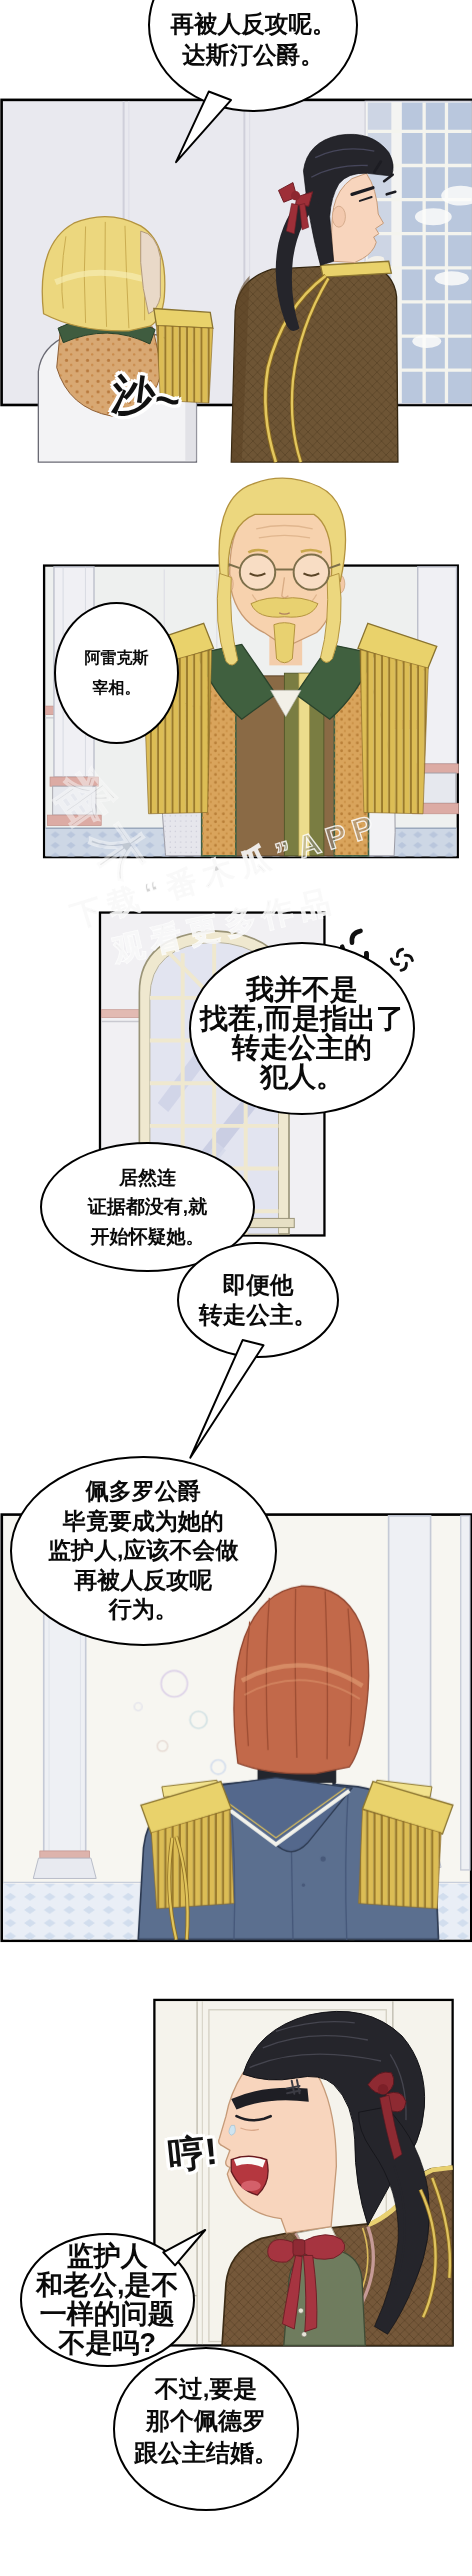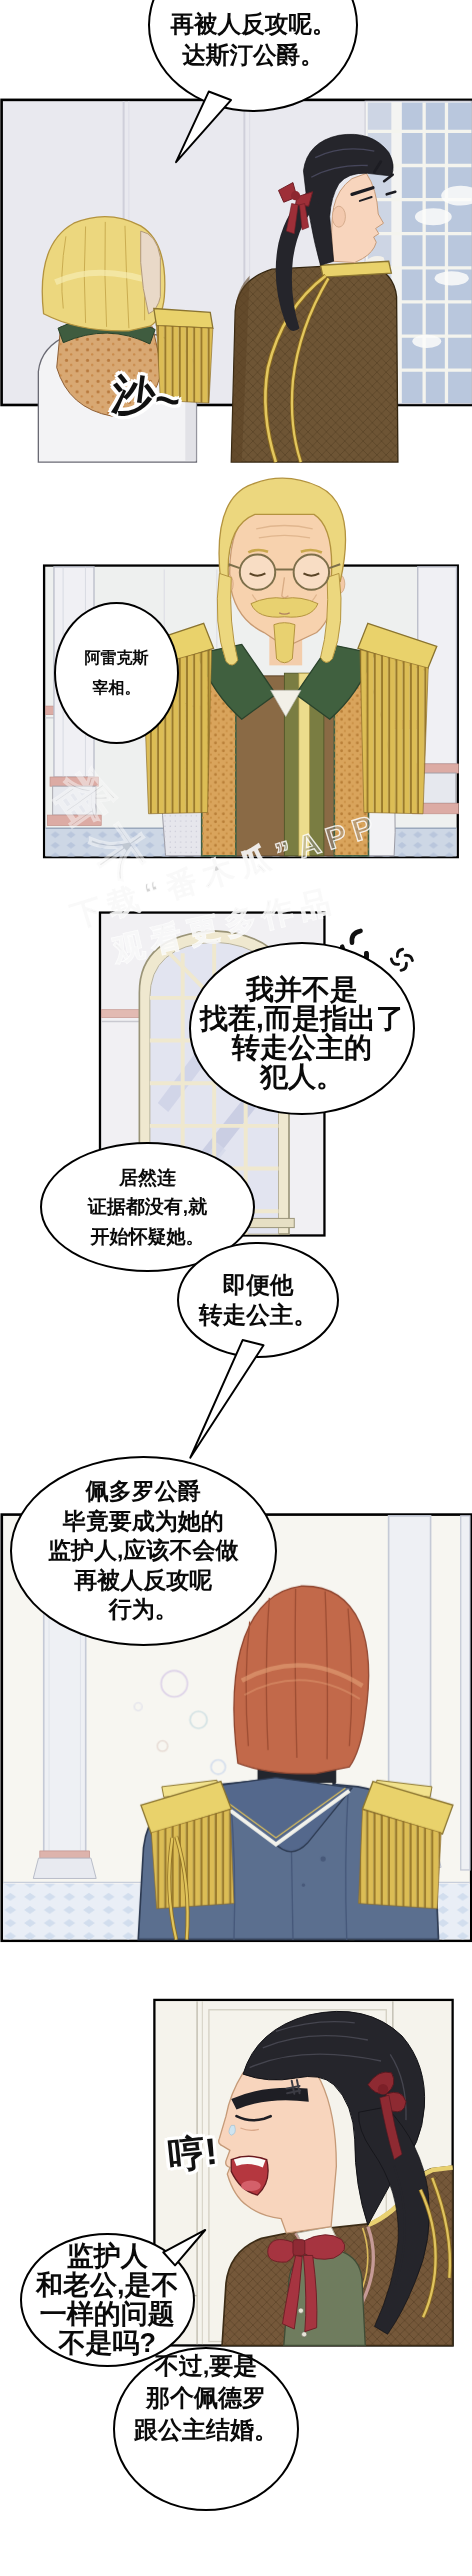--- a/index.html
+++ b/index.html
@@ -11,21 +11,21 @@
           text-align:center;font-weight:700;color:#0a0a0a;z-index:30;}
   .bubble .line{white-space:nowrap;}
   #b1{left:148px;top:-62px;width:210px;height:174px;font-size:23.6px;line-height:31px;padding-top:30px;box-sizing:border-box;}
   #b2{left:54px;top:602px;width:121px;height:138px;font-size:16px;line-height:30px;}
   #b3{left:189px;top:942px;width:226px;height:173px;font-size:28px;line-height:29px;padding-top:9.2px;box-sizing:border-box;}
   #b4{left:40px;top:1142px;width:211px;height:126px;font-size:19px;line-height:29.5px;}
   #b5{left:177px;top:1242px;width:158px;height:112px;font-size:23.6px;line-height:30px;}
   #b6{left:9.8px;top:1456px;width:263px;height:186px;font-size:23px;line-height:29.5px;}
   #b7{left:19.7px;top:2233px;width:171px;height:130px;font-size:27px;line-height:29px;}
   #b8{left:113px;top:2347px;width:186px;height:164px;font-size:24px;line-height:32px;
-      justify-content:flex-start;padding-top:1px;box-sizing:border-box;}
+      justify-content:flex-start;padding-top:24px;box-sizing:border-box;}
   svg.tail{position:absolute;z-index:32;overflow:visible;}
   .sfx{position:absolute;z-index:40;font-weight:900;color:#111;white-space:nowrap;
        text-shadow:-2.6px -2.6px 0 #fff,2.6px -2.6px 0 #fff,-2.6px 2.6px 0 #fff,2.6px 2.6px 0 #fff,
                    0 -3.3px 0 #fff,0 3.3px 0 #fff,-3.3px 0 0 #fff,3.3px 0 0 #fff;}
   #sfx1{left:112px;top:369px;font-size:43px;transform:rotate(7deg);}
   #sfx2{left:168px;top:2129px;font-size:37px;transform:rotate(-6deg);}
   .watermark{position:absolute;z-index:20;font-weight:800;color:rgba(150,150,150,.42);
              -webkit-text-stroke:1.3px rgba(255,255,255,.85);letter-spacing:7.2px;
              transform-origin:0 0;pointer-events:none;white-space:nowrap;}
   #wm0{left:98px;top:755px;font-size:56px;transform:rotate(55deg);opacity:.55;}

